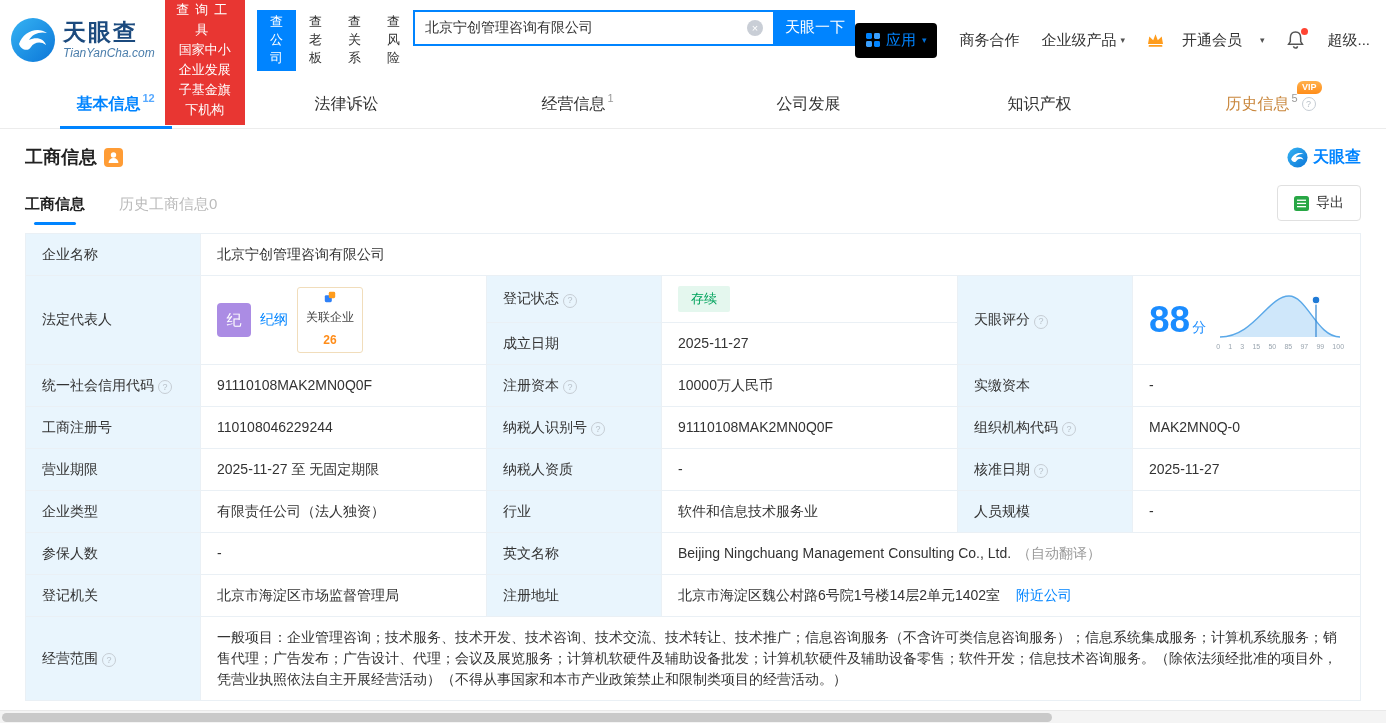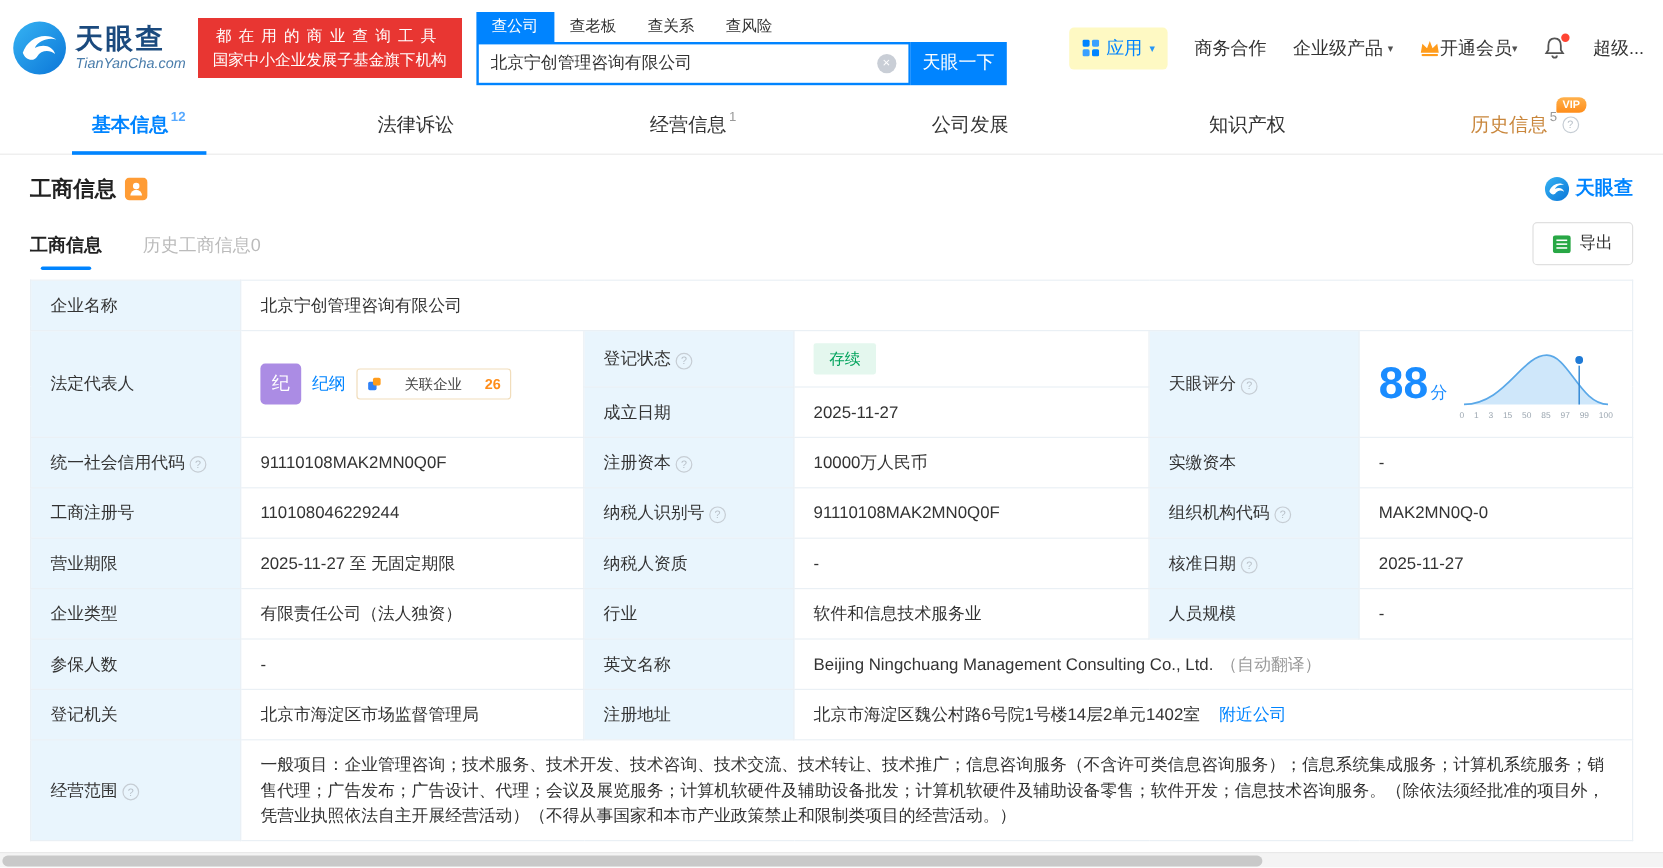--- a/index.html
+++ b/index.html
@@ -9,35 +9,35 @@
   
   .topbar{height:80px;display:flex;align-items:center;padding:0 16px 0 10px;background:#fff;}
   .logo{display:flex;align-items:center;gap:7px;cursor:pointer;}
   .logo-text{display:flex;flex-direction:column;line-height:1.1;}
   .logo-cn{font-size:23px;font-weight:bold;color:#1b4a7e;letter-spacing:2px;}
   .logo-en{font-size:12px;color:#4a7dab;margin-top:2px;font-style:italic;}
   .slogan{margin-left:10px;width:220px;background:#e83632;color:#fff;font-size:13px;font-weight:normal;padding:5px 8px;line-height:20px;text-align:center;}
   .slogan .l1{letter-spacing:6px;display:block;}
   .slogan .l2{display:block;}
 
-  .search-wrap{margin-left:12px;display:flex;flex-direction:column;}
+  .search-wrap{margin-left:12px;display:flex;flex-direction:row;}
   .search-tabs{display:flex;font-size:13px;}
   .search-tab{padding:3px 13px 4px;color:#333;cursor:pointer;}
   .search-tab.active{background:#0084ff;color:#fff;}
   .search-line{display:flex;}
   .search-box{width:362px;height:36px;border:2px solid #0084ff;background:#fff;display:flex;align-items:center;padding:0 10px;}
   .search-box input{border:none;outline:none;flex:1;font-size:14px;color:#333;background:transparent;}
   .clear{width:16px;height:16px;border-radius:50%;background:#c9ced6;color:#fff;font-size:11px;display:flex;align-items:center;justify-content:center;cursor:pointer;}
   .search-btn{width:80px;height:36px;background:#0084ff;color:#fff;font-size:15px;border:none;cursor:pointer;}
 
   .top-right{margin-left:auto;display:flex;align-items:center;gap:22px;font-size:15px;color:#333;white-space:nowrap;}
-  .apps{display:flex;align-items:center;gap:6px;background:#fef9c3;color:#0084ff;padding:8px 11px;border-radius:4px;cursor:pointer;}
+  .apps{display:flex;align-items:center;gap:6px;background:#000000;color:#0084ff;padding:8px 11px;border-radius:4px;cursor:pointer;}
   .caret{font-size:9px;opacity:.85;}
   .plain-link{cursor:pointer;display:flex;align-items:center;gap:4px;}
-  .member{display:flex;align-items:center;gap:0;cursor:pointer;}
+  .member{display:flex;align-items:center;gap:18px;cursor:pointer;}
   .bell-wrap{position:relative;cursor:pointer;display:flex;}
   .dot{position:absolute;top:-2px;right:-3px;width:7px;height:7px;background:#ff4433;border-radius:50%;}
 
   
   .nav-tabs{display:flex;height:49px;border-bottom:1px solid #ececec;}
   .nav-tab{flex:1;display:flex;justify-content:center;align-items:center;font-size:16px;cursor:pointer;position:relative;color:#333;}
   .nav-tab .inner{position:relative;display:inline-flex;align-items:center;}
   .count{font-size:11px;color:#999;position:relative;top:-6px;margin-left:2px;text-align:center;}
   .nav-tab.active{color:#0084ff;font-weight:bold;}
   .nav-tab.active .count{color:#57a9ff;}
@@ -60,21 +60,21 @@
   .export-btn{margin-left:auto;display:flex;align-items:center;gap:7px;border:1px solid #e0e0e0;border-radius:4px;padding:8px 16px;font-size:14px;color:#333;background:#fff;cursor:pointer;margin-bottom:4px;}
 
   
   table.info{width:100%;border-collapse:collapse;table-layout:fixed;margin-top:8px;}
   table.info td{border:1px solid #eaf0f5;padding:10px 16px;font-size:14px;line-height:1.5;color:#333;word-break:break-all;vertical-align:middle;}
   td.lbl{background:#e9f5fd;color:#333;}
   .status{display:inline-block;background:#e4f7ee;color:#00a35c;padding:3px 13px;font-size:13px;border-radius:2px;}
   .rep{display:flex;align-items:center;gap:9px;}
   .rep-avatar{width:34px;height:34px;background:#ab8ce4;border-radius:4px;color:#fff;font-size:15px;display:flex;align-items:center;justify-content:center;flex:none;}
   .rep-name{color:#0084ff;cursor:pointer;}
-  .rep-badge{display:inline-flex;align-items:center;gap:19px;border:1px solid #f1ddbb;border-radius:3px;padding:3px 8px;font-size:12px;color:#444;cursor:pointer;white-space:nowrap;}
+  .rep-badge{display:inline-flex;align-items:center;gap:5px;border:1px solid #f1ddbb;border-radius:3px;padding:3px 8px;font-size:12px;color:#444;cursor:pointer;white-space:nowrap;flex-direction:column;}
   .rep-badge b{color:#ff8d1a;font-weight:600;}
   td.score-cell{padding:6px 8px;}
   .score-wrap{display:flex;align-items:center;gap:10px;justify-content:flex-start;}
   .score-num{color:#1a8cff;white-space:nowrap;}
   .score-num .n{font-size:37px;font-weight:700;}
   .score-num .u{font-size:14px;margin-left:2px;}
   .chart{display:flex;flex-direction:column;}
   .axis{display:flex;justify-content:space-between;width:128px;font-size:7px;color:#9aa5af;margin-top:1px;}
   .note{color:#999;margin-left:6px;}
   .addr-link{color:#0084ff;margin-left:16px;cursor:pointer;white-space:nowrap;}

